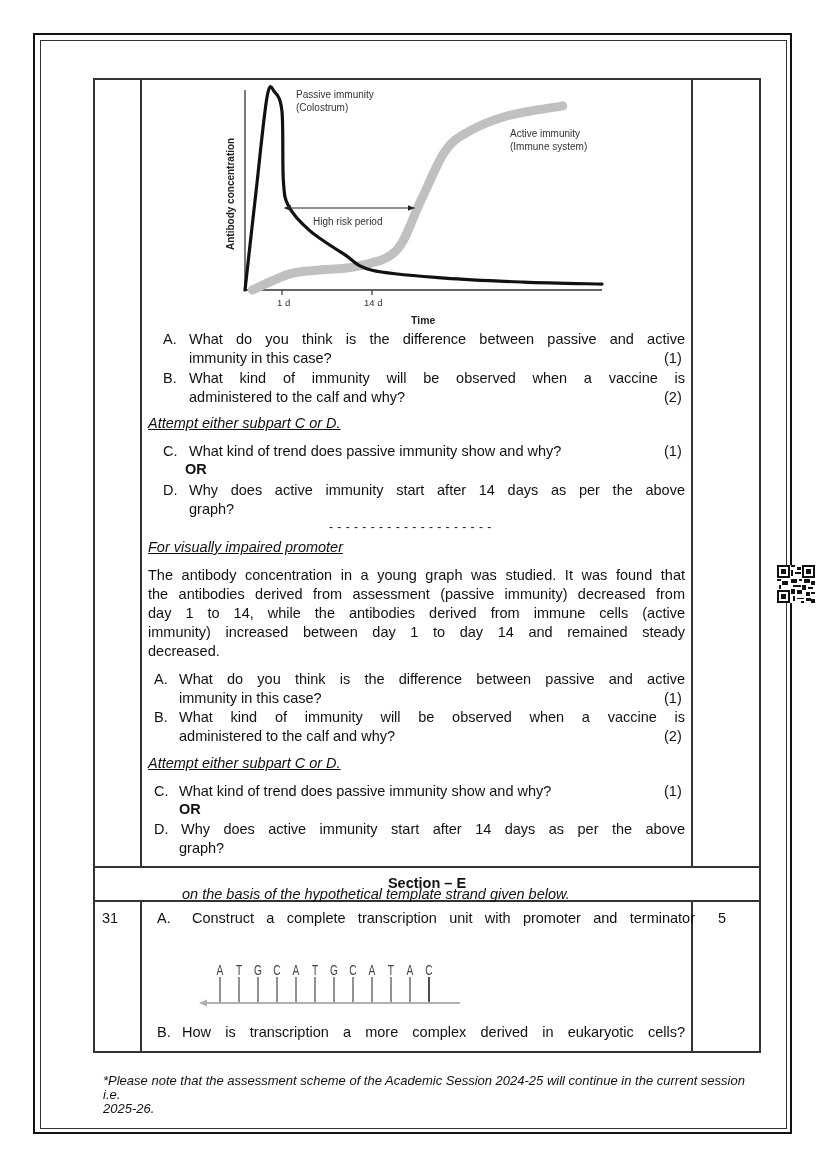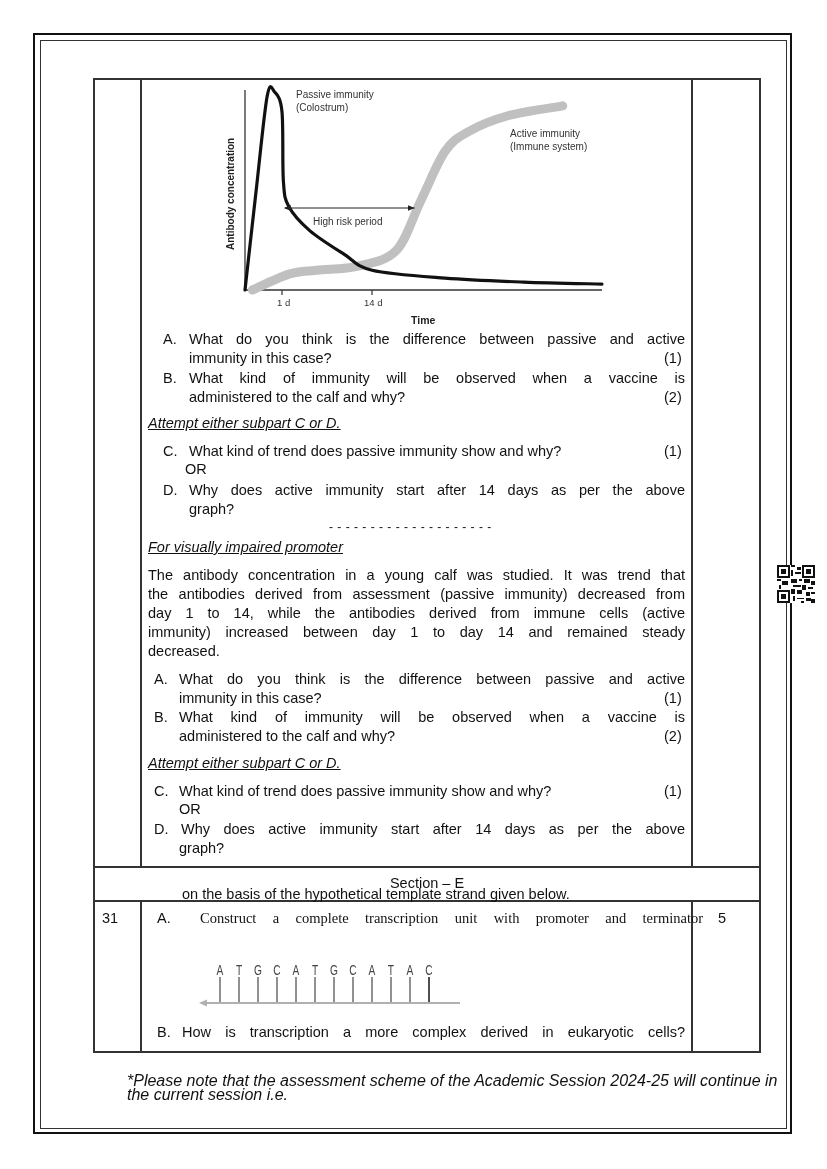--- a/index.html
+++ b/index.html
@@ -7,24 +7,24 @@
          font-family: "Liberation Sans", sans-serif; color: #111; }
   .border-outer { position: absolute; left: 33px; top: 33px; width: 759px; height: 1101px;
                   border: 2px solid #111; box-sizing: border-box; }
   .border-inner { position: absolute; left: 40px; top: 40px; width: 747px; height: 1089px;
                   border: 1.5px solid #333; box-sizing: border-box; }
   .tbl-line { position: absolute; background: #333; }
   .txt { position: absolute; font-size: 14.5px; line-height: 19px; white-space: nowrap; }
   .just { position: absolute; font-size: 14.5px; line-height: 19.5px; text-align: justify; text-align-last: justify; }
   .just-last { text-align-last: left; }
   .u-ital { font-style: italic; text-decoration: underline; }
-  .bold { font-weight: normal; }
+  .bold { font-weight: bold; }
   .mark { position: absolute; font-size: 14.5px; line-height: 19px; }
-  .footnote { position: absolute; left: 103px; top: 1074px; width: 660px; font-size: 16px;
-              font-style: italic; line-height: 14px; color: #111; margin-left: 24px; }
+  .footnote { position: absolute; left: 103px; top: 1074px; width: 660px; font-size: 13px;
+              font-style: italic; line-height: 14px; color: #111; }
   .qr { position: absolute; left: 776px; top: 565px; width: 40px; height: 38px; }
   svg text { font-family: "Liberation Sans", sans-serif; }
 </style>
 </head>
 <body>
 
 <div class="border-outer"></div>
 <div class="border-inner"></div>
 
 <div>
@@ -93,21 +93,21 @@
 
   <div class="txt" style="left:163px;top:481px;">D.</div>
   <div class="just" style="left:189px;top:481px;width:496px;">Why does active immunity start after 14 days as per the above</div>
   <div class="txt" style="left:189px;top:500px;">graph?</div>
 </div>
 
 <div class="txt" style="left:329px;top:518px;font-size:12px;letter-spacing:0.5px;">- - - - - - - - - - - - - - - - - - - -</div>
 
 <div>
   <div class="txt u-ital" style="left:148px;top:538px;">For visually impaired promoter</div>
-  <div class="just" style="left:148px;top:566px;width:537px;">The antibody concentration in a young calf was studied. It was trend that</div>
+  <div class="just" style="left:148px;top:566px;width:537px;">The antibody concentration in a young graph was studied. It was found that</div>
   <div class="just" style="left:148px;top:585px;width:537px;">the antibodies derived from assessment (passive immunity) decreased from</div>
   <div class="just" style="left:148px;top:604px;width:537px;">day 1 to 14, while the antibodies derived from immune cells (active</div>
   <div class="just" style="left:148px;top:623px;width:537px;">immunity) increased between day 1 to day 14 and remained steady</div>
   <div class="txt" style="left:148px;top:642px;">decreased.</div>
 
   <div class="txt" style="left:154px;top:670px;">A.</div>
   <div class="just" style="left:179px;top:670px;width:506px;">What do you think is the difference between passive and active</div>
   <div class="txt" style="left:179px;top:689px;">immunity in this case?</div>
   <div class="mark" style="left:664px;top:689px;">(1)</div>
 
@@ -127,22 +127,22 @@
   <div class="just" style="left:181px;top:820px;width:504px;">Why does active immunity start after 14 days as per the above</div>
   <div class="txt" style="left:179px;top:839px;">graph?</div>
 </div>
 
 <div class="txt bold" style="left:0;width:854px;text-align:center;top:874px;">Section – E</div>
 
 <div class="txt" style="left:102px;top:909px;">31</div>
 <div class="txt" style="left:718px;top:909px;">5</div>
 
 <div class="txt" style="left:157px;top:909px;">A.</div>
-<div class="just" style="left:200px;top:909px;width:503px;font-family:Liberation Serif, serif;">Construct a complete transcription unit with promoter and terminator</div>
-<div class="txt" style="left:182px;top:885px;">on the basis of the hypothetical template strand given below.</div>
+<div class="just" style="left:192px;top:909px;width:503px;">Construct a complete transcription unit with promoter and terminator</div>
+<div class="txt" style="left:182px;top:885px;font-style:italic;">on the basis of the hypothetical template strand given below.</div>
 
 <svg id="strand" style="position:absolute;left:195px;top:958px;" width="275" height="52">
   <line x1="8" y1="45" x2="265" y2="45" stroke="#b0b0b0" stroke-width="2"></line>
   <path d="M4,45 L12,41.5 L12,48.5 Z" fill="#b0b0b0"></path>
   <g id="strand-bases">
       <text x="25" y="15" text-anchor="middle" font-size="12" fill="#444" transform="translate(25,0) scale(0.85,1.15) translate(-25,0)">A</text>
       <line x1="25" x2="25" y1="19" y2="44" stroke="#222" stroke-width="1"></line>
       <text x="44" y="15" text-anchor="middle" font-size="12" fill="#444" transform="translate(44,0) scale(0.85,1.15) translate(-44,0)">T</text>
       <line x1="44" x2="44" y1="19" y2="44" stroke="#222" stroke-width="1"></line>
       <text x="63" y="15" text-anchor="middle" font-size="12" fill="#444" transform="translate(63,0) scale(0.85,1.15) translate(-63,0)">G</text>
@@ -166,20 +166,21 @@
       <text x="234" y="15" text-anchor="middle" font-size="12" fill="#444" transform="translate(234,0) scale(0.85,1.15) translate(-234,0)">C</text>
       <line x1="234" x2="234" y1="19" y2="44" stroke="#222" stroke-width="1.6"></line>
     </g>
 </svg>
 
 <div class="txt" style="left:157px;top:1023px;">B.</div>
 <div class="just just-last" style="left:182px;top:1023px;width:503px;text-align-last:justify;">How is transcription a more complex derived in eukaryotic cells?</div>
 
 <div class="footnote">
   <div>*Please note that the assessment scheme of the Academic Session 2024-25 will continue in the current session i.e.</div>
+  <div>2025-26.</div>
 </div>
 
 <svg class="qr" viewBox="0 0 21 21" shape-rendering="crispEdges">
   <rect width="21" height="21" fill="#fff"></rect>
   <g fill="#111">
     <rect x="0" y="0" width="7" height="7"></rect>
       <rect x="1" y="1" width="5" height="5" fill="#fff"></rect>
       <rect x="2" y="2" width="3" height="3"></rect>
     <rect x="14" y="0" width="7" height="7"></rect>
       <rect x="15" y="1" width="5" height="5" fill="#fff"></rect>

